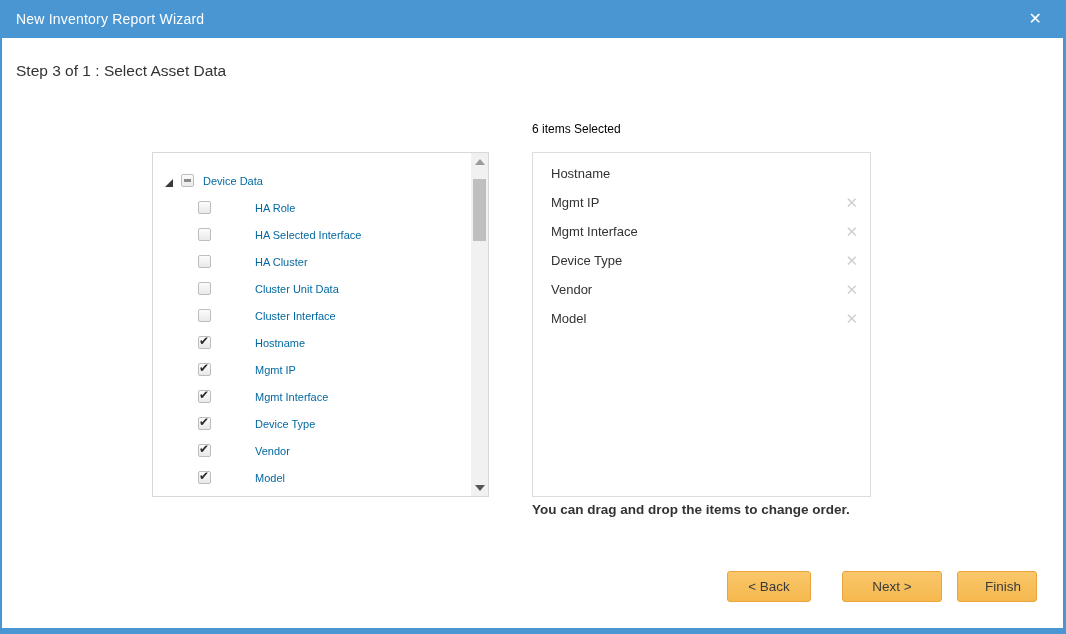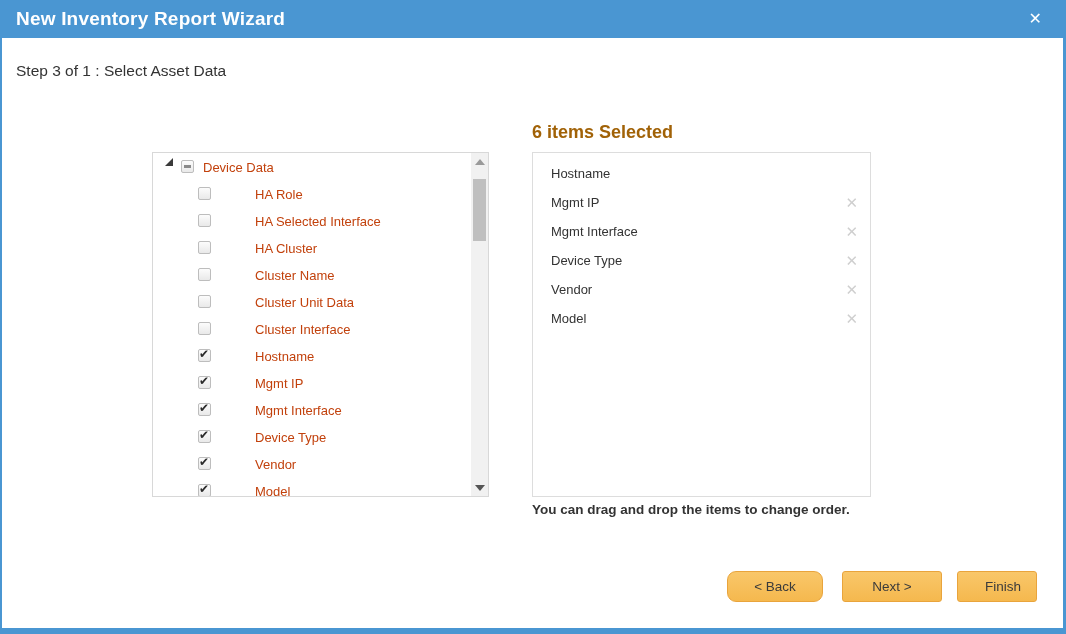--- a/index.html
+++ b/index.html
@@ -7,32 +7,32 @@
   .dialog{
     position:relative;width:1066px;height:634px;box-sizing:border-box;
     background:#fff;border-left:2px solid #4a96d2;border-right:3px solid #4a96d2;
     border-bottom:6px solid #4a96d2;overflow:hidden;
   }
   .titlebar{
     position:absolute;left:-2px;top:0;width:1066px;height:38px;background:#4a96d2;
     display:flex;align-items:center;justify-content:space-between;box-sizing:border-box;
     padding:0 16px;
   }
-  .titlebar .title{color:#fff;font-size:19px;font-weight:700;letter-spacing:.2px;}
+  .titlebar .title{color:#fff;font-size:14px;font-weight:400;letter-spacing:.2px;}
   .titlebar .close{color:#fff;font-size:16px;cursor:pointer;line-height:1;padding-right:8px;}
   .step-heading{position:absolute;left:14px;top:62px;font-size:15.5px;color:#333;}
-  .count-label{position:absolute;left:530px;top:122px;font-size:18px;color:#a16207;font-weight:bold;}
+  .count-label{position:absolute;left:530px;top:122px;font-size:12px;color:#000000;}
 
   
   .tree-panel{
     position:absolute;left:150px;top:152px;width:337px;height:345px;box-sizing:border-box;
     border:1px solid #d8d8d8;background:#fff;overflow:hidden;
   }
   .tree-rows{padding-top:7px;}
-  .tree-row{height:27px;display:flex;align-items:flex-start;font-size:13px;color:#c2410c;}
+  .tree-row{height:27px;display:flex;align-items:flex-end;font-size:11px;color:#0369a1;}
   .tree-row.root{padding-left:12px;}
   .tree-row.child{padding-left:45px;gap:35px;}
   .expander{
     width:0;height:0;border-bottom:8px solid #3a3a3a;border-left:8px solid transparent;
     margin-right:8px;margin-top:-2px;cursor:pointer;
   }
   .cb{
     position:relative;width:13px;height:13px;box-sizing:border-box;border:1px solid #bdbdbd;
     border-radius:2px;background:linear-gradient(#fcfcfc,#e9e9e9);margin-right:9px;flex:0 0 13px;
     cursor:pointer;
@@ -69,21 +69,21 @@
   .list-row .x.show{visibility:visible;}
 
   .hint{position:absolute;left:530px;top:502px;font-size:13.5px;color:#333;font-weight:bold;}
 
   
   .btn{
     position:absolute;top:571px;height:31px;box-sizing:border-box;border:1px solid #e9a43c;
     border-radius:3px;background:linear-gradient(#f9c76a,#f5b84e);color:#3b3b3b;
     font-family:"Liberation Sans","DejaVu Sans",sans-serif;font-size:13.5px;cursor:pointer;
   }
-  .btn-back{left:725px;width:96px;border-radius:9px;}
+  .btn-back{left:725px;width:84px;}
   .btn-next{left:840px;width:100px;}
   .btn-finish{left:955px;width:80px;padding-left:18px;}
 </style>
 </head>
 <body>
 
 <div class="dialog">
 
   <div class="titlebar">
     <span class="title">New Inventory Report Wizard</span>
@@ -105,24 +105,20 @@
         <span class="cb"></span>
         <span class="tree-label">HA Role</span>
       </div>
       <div class="tree-row child">
         <span class="cb"></span>
         <span class="tree-label">HA Selected Interface</span>
       </div>
       <div class="tree-row child">
         <span class="cb"></span>
         <span class="tree-label">HA Cluster</span>
-      </div>
-      <div class="tree-row child">
-        <span class="cb"></span>
-        <span class="tree-label">Cluster Name</span>
       </div>
       <div class="tree-row child">
         <span class="cb"></span>
         <span class="tree-label">Cluster Unit Data</span>
       </div>
       <div class="tree-row child">
         <span class="cb"></span>
         <span class="tree-label">Cluster Interface</span>
       </div>
       <div class="tree-row child">

